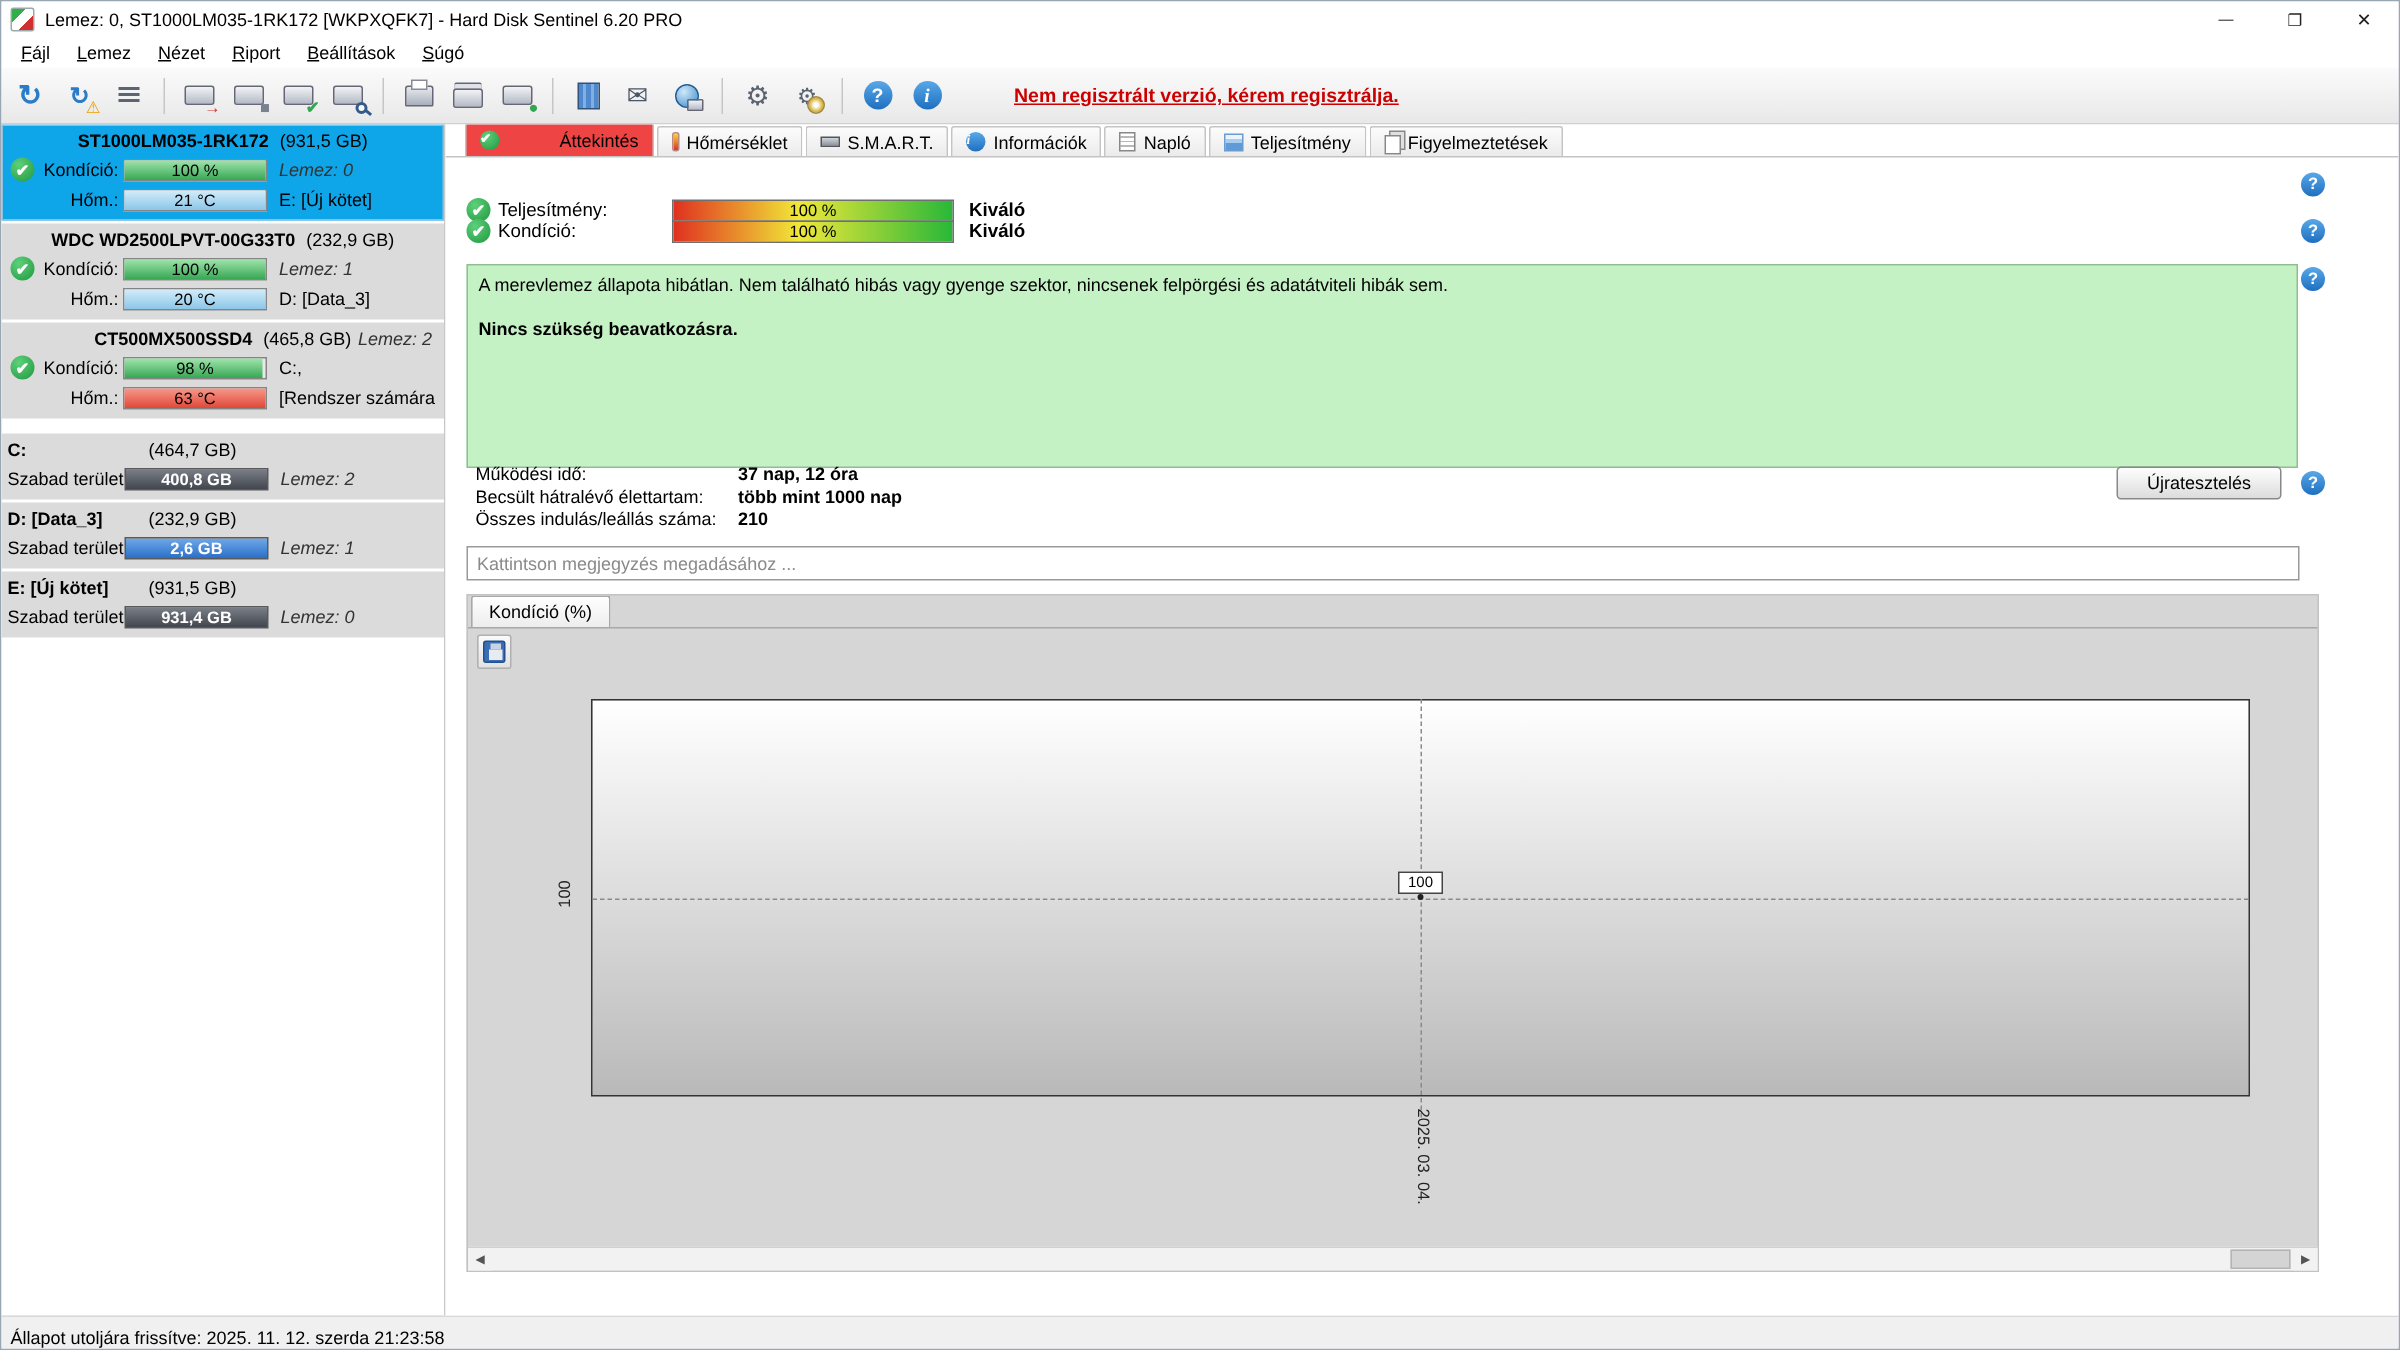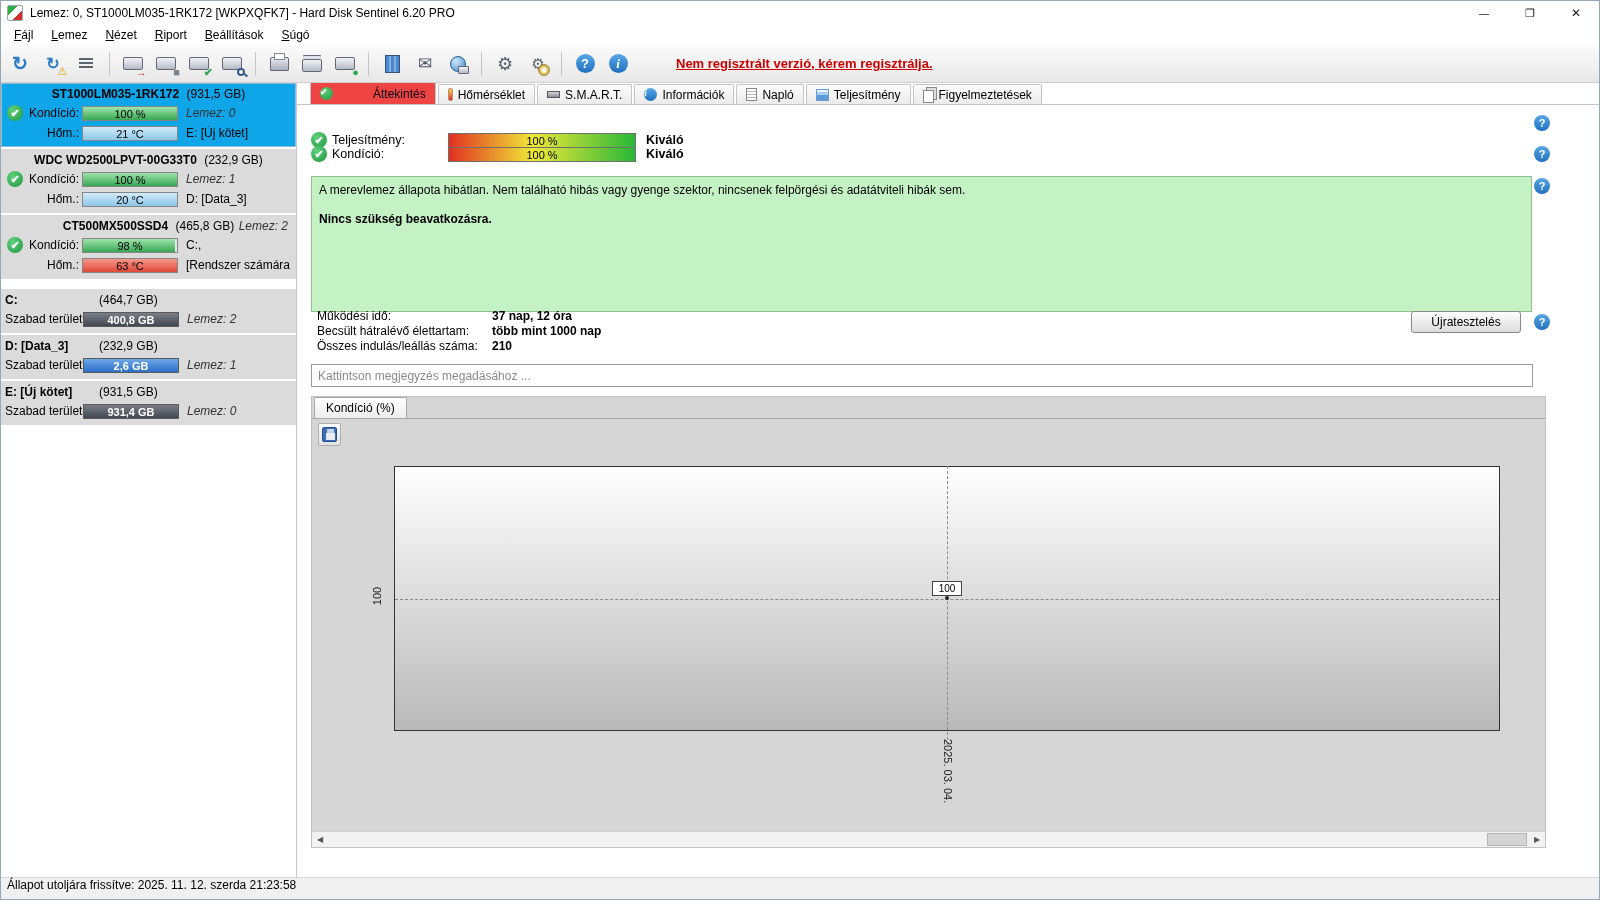--- a/index.html
+++ b/index.html
@@ -148,21 +148,21 @@
   .point-box { position:absolute; left:620px; top:184px; width:30px; height:15px; background:#fff; border:1px solid #444;
                font-size:10px; text-align:center; line-height:13px; z-index:2; }
   .point-dot { position:absolute; left:633px; top:199px; width:4px; height:4px; background:#222; border-radius:50%; z-index:2; }
   .x-date { position:absolute; left:642px; top:342px; transform:rotate(90deg); transform-origin:0 0; font-size:11px; white-space:nowrap; color:#222; }
   .hscroll { position:absolute; left:0; right:0; bottom:0; height:16px; background:#f2f2f2; border-top:1px solid #d0d0d0; display:flex; }
   .scroll-arrow { width:16px; display:flex; align-items:center; justify-content:center; font-size:8px; color:#555; background:#f2f2f2; }
   .scroll-track { flex:1; position:relative; }
   .scroll-thumb { position:absolute; right:2px; top:1px; bottom:1px; width:40px; background:#d4d4d4; border:1px solid #b4b4b4; }
 
   
-  .statusbar { height:22px; flex:0 0 auto; background:#f0f0f0; border-top:1px solid #d8d8d8; display:flex; align-items:flex-start; padding-left:6px; }
+  .statusbar { height:22px; flex:0 0 auto; background:#f0f0f0; border-top:1px solid #d8d8d8; display:flex; align-items:flex-end; padding-left:6px; }
 </style>
 </head>
 <body>
 
 <div class="window">
 
   <div class="titlebar">
     <span class="app-icon"></span>
     <span class="title-text">Lemez: 0, ST1000LM035-1RK172 [WKPXQFK7]  -  Hard Disk Sentinel 6.20 PRO</span>
     <span class="caption-btns">

